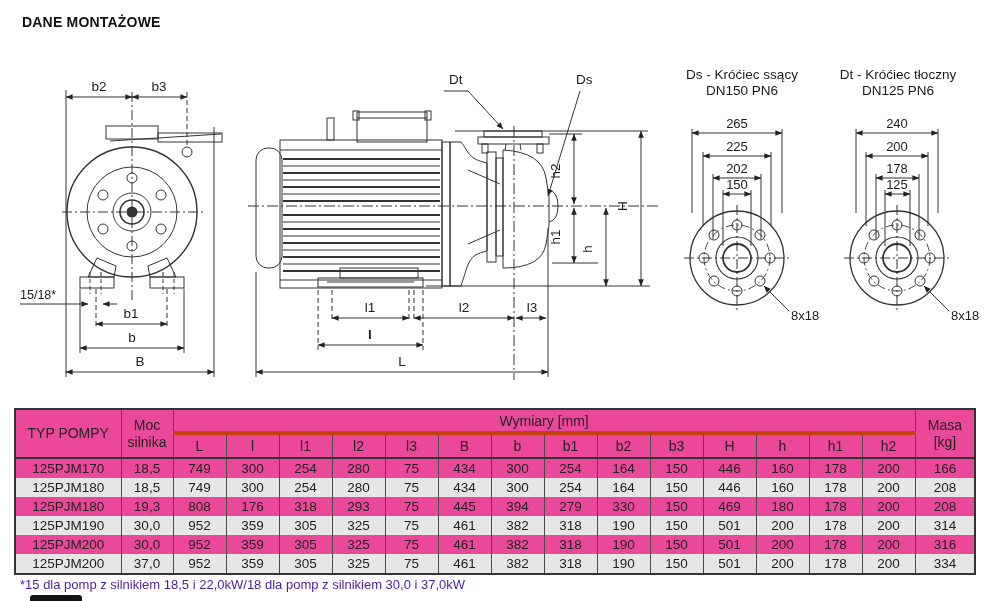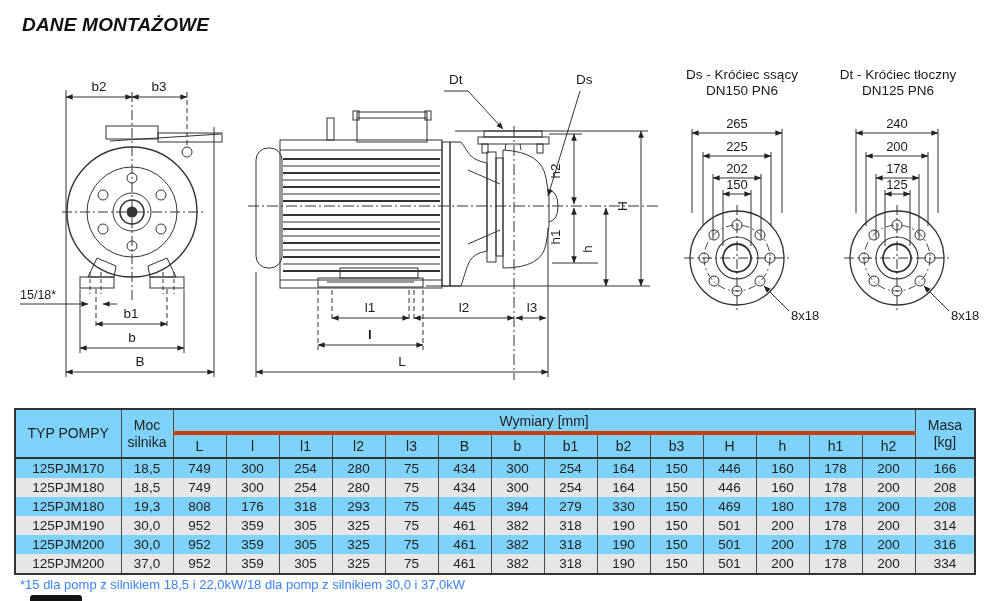--- a/index.html
+++ b/index.html
@@ -1,49 +1,49 @@
 <!DOCTYPE html>
 <html><head>
 <meta charset="utf-8">
 <style>
   html,body{margin:0;padding:0;}
   body{
     width:1000px;height:601px;position:relative;background:#fff;
     font-family:"Liberation Sans",sans-serif;color:#1a1a1a;overflow:hidden;
   }
   .page-title{
-    position:absolute;left:22px;top:14px;font-size:19px;font-weight:bold;
-    letter-spacing:.2px;color:#111;font-style:italic;
+    position:absolute;left:22px;top:14px;font-size:14px;font-weight:bold;
+    letter-spacing:.2px;color:#111;
   }
   .drawing-svg{position:absolute;left:0;top:0;}
   svg text{font-family:"Liberation Sans",sans-serif;fill:#1a1a1a;}
   .dimlbl{font-size:13.5px;}
   .dimlbl-sm{font-size:12.5px;}
   .flange-title{font-size:13.5px;}
   .dim-num{font-size:13px;}
   .boldlbl{font-weight:bold;}
 
   .spec-table-wrap{position:absolute;left:14px;top:408px;}
   table.spec{
     border-collapse:collapse;table-layout:fixed;width:960px;
-    font-size:13.5px;color:#222;background:#7dd3fc;border:2px solid #333;
+    font-size:13.5px;color:#222;background:#ec4899;border:2px solid #333;
   }
   table.spec th,table.spec td{
     border-left:1px solid #4a4a4a;border-right:1px solid #4a4a4a;
     text-align:center;vertical-align:middle;padding:0;font-weight:400;
     overflow:hidden;white-space:nowrap;
   }
   table.spec thead tr.grp th{height:21px;font-size:14px;}
   table.spec thead tr.sub th{height:22px;font-size:14px;border-bottom:2px solid #333;}
   table.spec thead th.span2{font-size:14px;border-bottom:2px solid #333;white-space:normal;line-height:1.15;}
   table.spec thead th.wym{border-bottom:4px solid #c2410c;}
   table.spec tbody td{height:19px;}
   table.spec tbody tr.alt td{background:#e6e6e6;}
   .footnote{
-    position:absolute;left:20px;top:577px;font-size:13px;color:#3b82f6;
+    position:absolute;left:20px;top:577px;font-size:13px;color:#4c1d95;
   }
   .edge-artifact{
     position:absolute;left:30px;top:595px;width:52px;height:6px;
     background:#141414;border-radius:3px 3px 0 0;
   }
 </style>
 </head>
 <body>
 
 <div class="page-title">DANE MONTAŻOWE</div>

